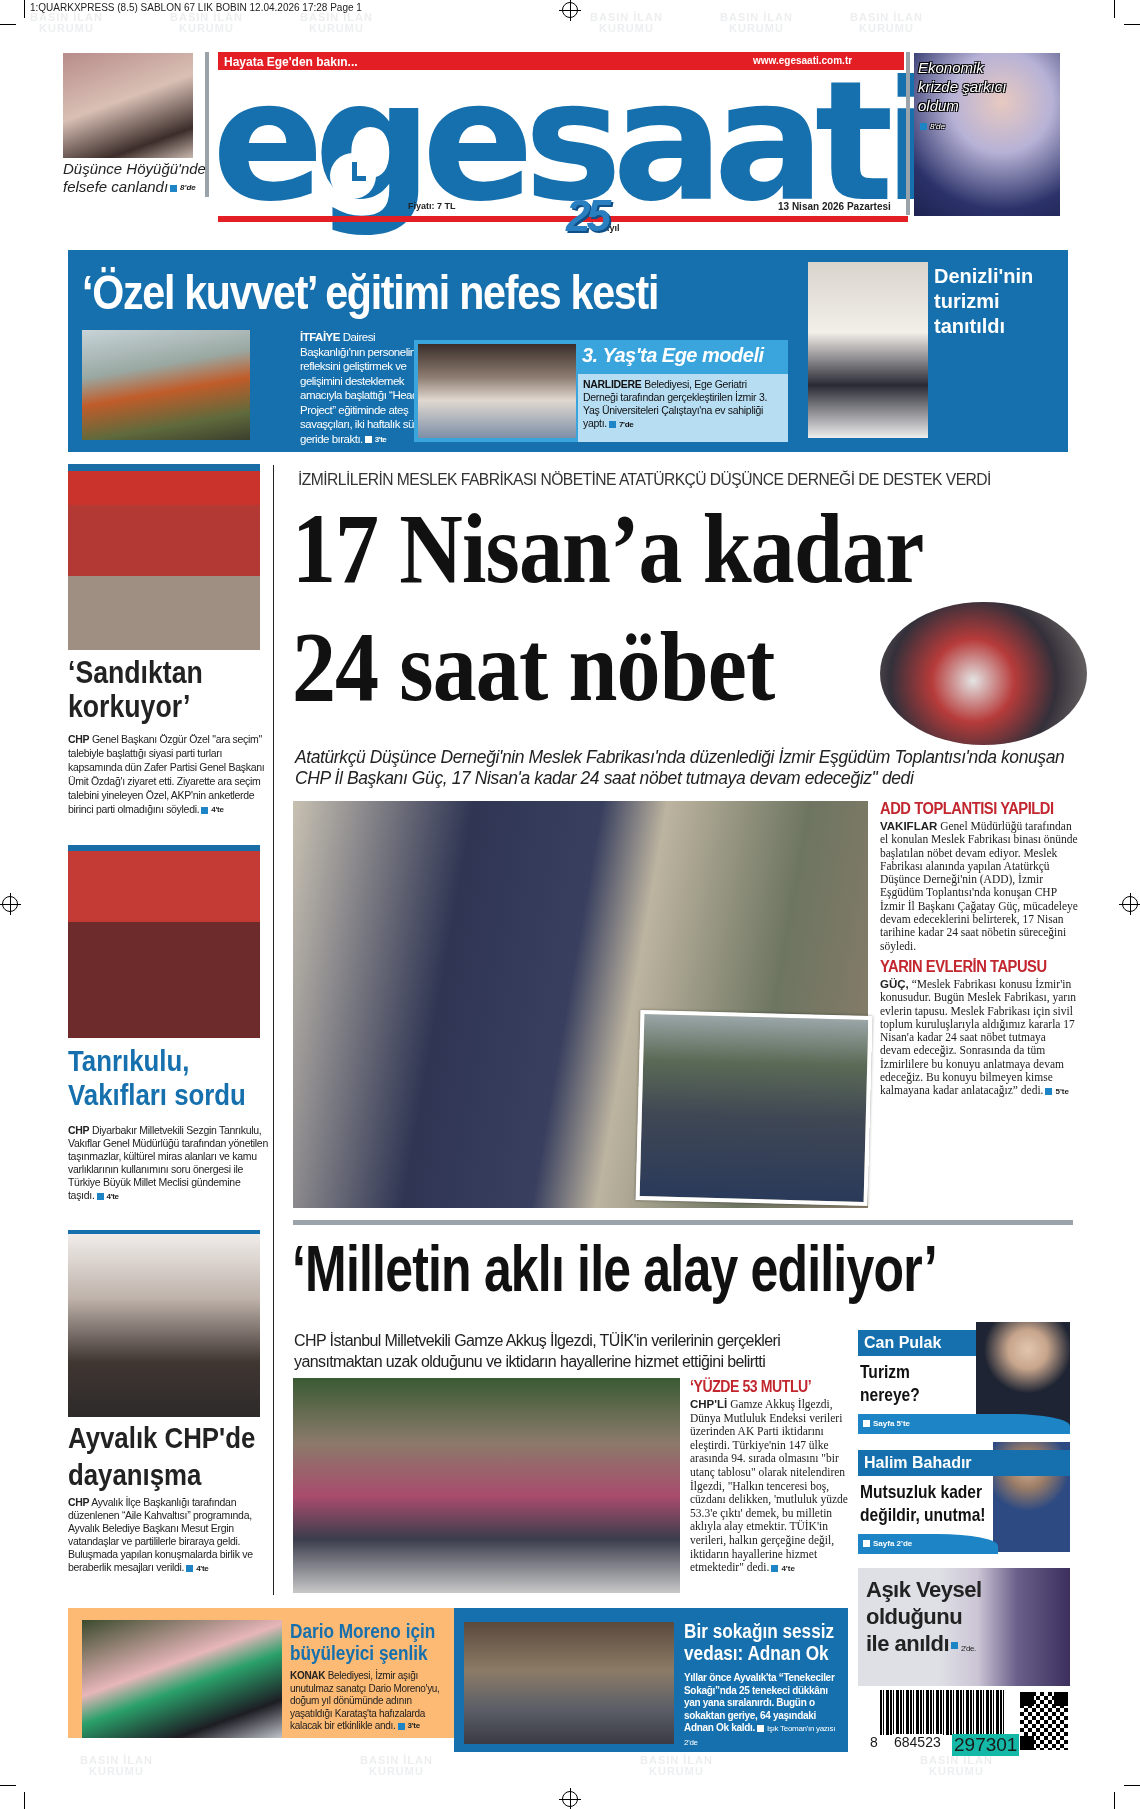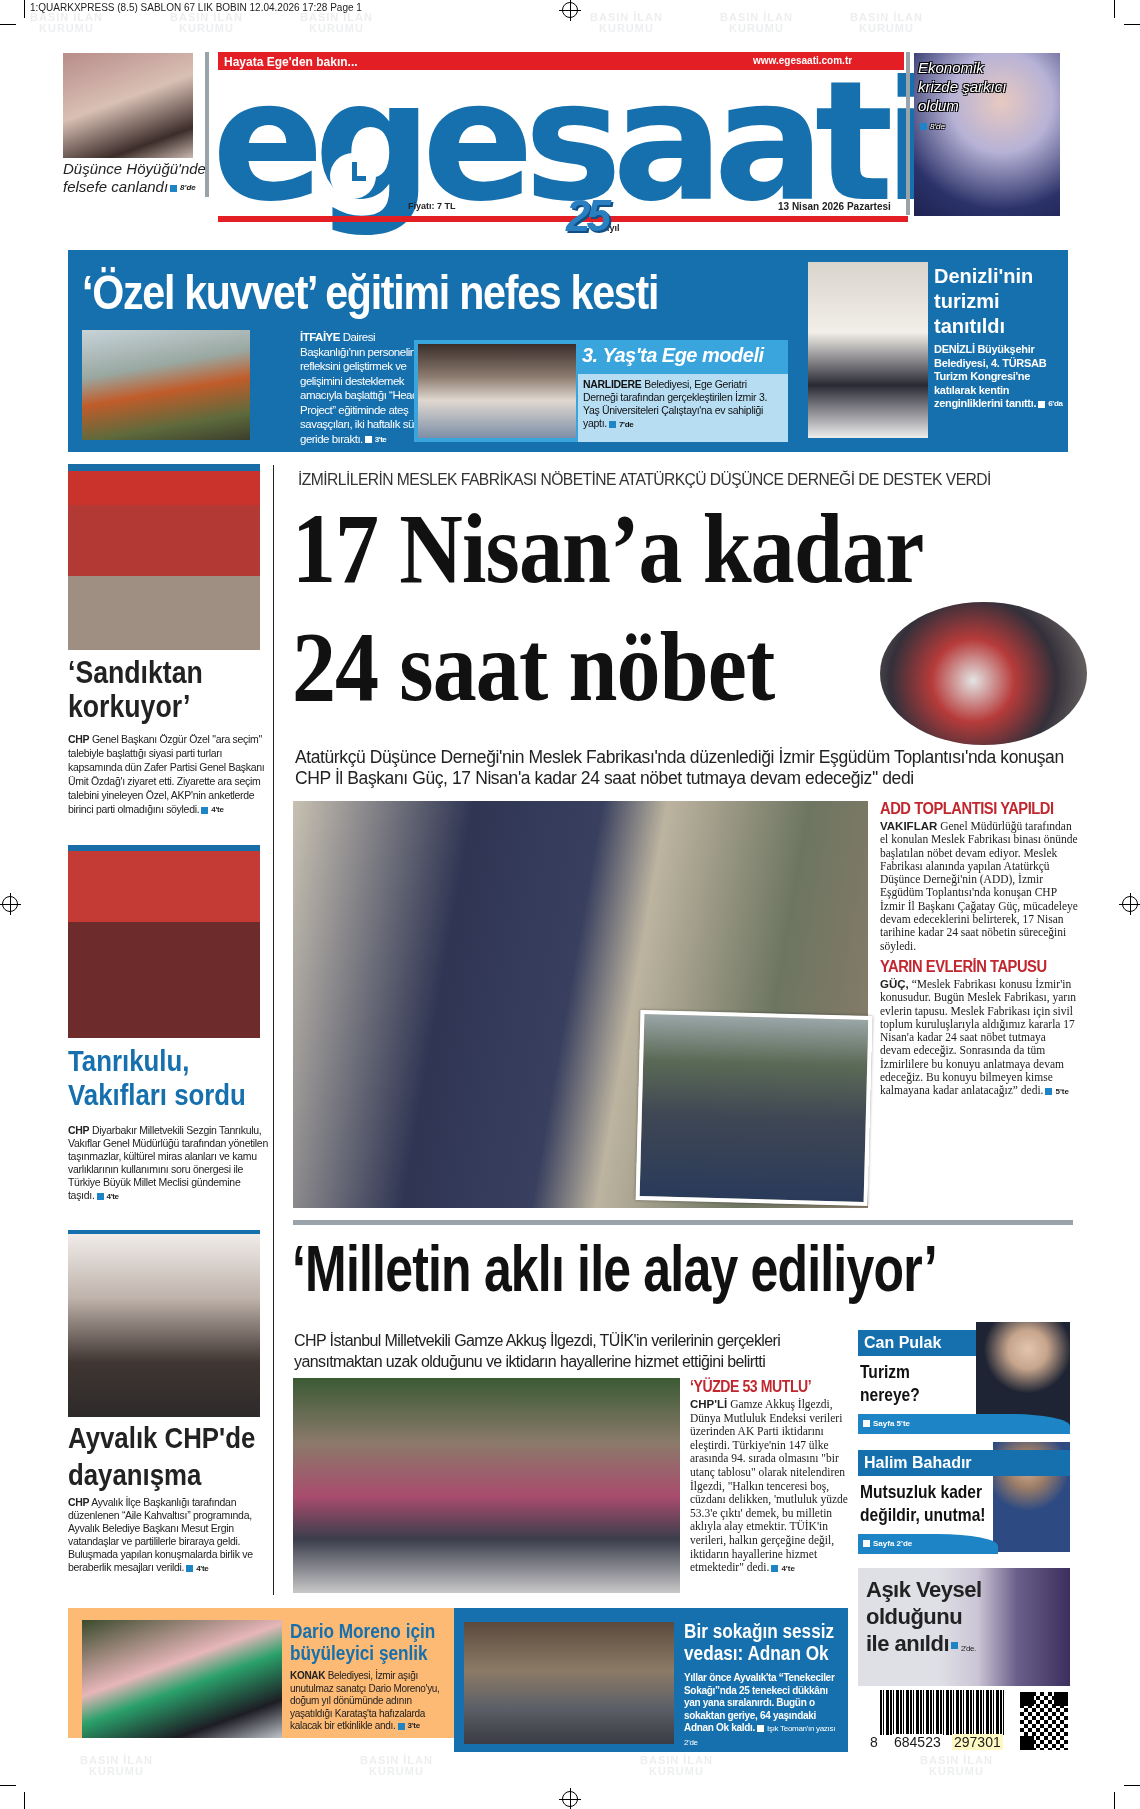--- a/index.html
+++ b/index.html
@@ -118,23 +118,20 @@
     </div>
   </div>
 
   <div class="abs photo denizli" style="left:740px;top:12px;width:120px;height:176px;"></div>
   <div class="abs white" style="left:866px;top:14px;width:130px;">
     <div style="font-size:20px;line-height:25px;font-weight:bold;">
       <div>Denizli'nin</div>
       <div>turizmi</div>
       <div>tanıtıldı</div>
     </div>
-    <div style="font-size:11px;line-height:13.5px;font-weight:bold;margin-top:4px;letter-spacing:-0.3px;">
-      <span>DENİZLİ</span> <span>Büyükşehir Belediyesi, 4. TÜRSAB Turizm Kongresi'ne katılarak kentin zenginliklerini tanıttı.</span><span class="marker w"></span><span class="pg">6'da</span>
-    </div>
   </div>
 </div>
 
 <div class="abs vrule" style="left:273px;top:465px;height:1130px;"></div>
 
 <div class="abs" style="left:68px;top:464px;width:200px;">
   <div class="photo zafer" style="width:192px;height:186px;"></div>
   <div class="cond" style="font-size:31px;line-height:34px;font-weight:bold;color:#222;margin-top:6px;transform:scaleX(0.86);transform-origin:left;white-space:nowrap;">
     <div>‘Sandıktan</div>
     <div>korkuyor’</div>
@@ -165,21 +162,21 @@
     <b>CHP</b> <span>Ayvalık İlçe Başkanlığı tarafından düzenlenen “Aile Kahvaltısı” programında, Ayvalık Belediye Başkanı Mesut Ergin vatandaşlar ve partililerle biraraya geldi. Buluşmada yapılan konuşmalarda birlik ve beraberlik mesajları verildi.</span><span class="marker"></span><span class="pg">4'te</span>
   </div>
 </div>
 
 <div class="abs" style="left:298px;top:470px;width:780px;font-size:17px;color:#333;letter-spacing:-0.6px;white-space:nowrap;transform:scaleX(0.92);transform-origin:left;">İZMİRLİLERİN MESLEK FABRİKASI NÖBETİNE ATATÜRKÇÜ DÜŞÜNCE DERNEĞİ DE DESTEK VERDİ</div>
 <div class="abs serif" style="left:292px;top:490px;width:790px;font-weight:bold;font-size:100px;line-height:118px;color:#111;letter-spacing:-1px;white-space:nowrap;">
   <div style="transform:scaleX(0.88);transform-origin:left;">17 Nisan’a kadar</div>
   <div style="transform:scaleX(0.88);transform-origin:left;">24 saat nöbet</div>
 </div>
 <div class="abs photo circle" style="left:880px;top:602px;width:207px;height:143px;"></div>
-<div class="abs" style="left:295px;top:747px;width:785px;font-size:17.5px;line-height:21px;color:#222;letter-spacing:-0.4px;">Atatürkçü Düşünce Derneği'nin Meslek Fabrikası'nda düzenlediği İzmir Eşgüdüm Toplantısı'nda konuşan CHP İl Başkanı Güç, 17 Nisan'a kadar 24 saat nöbet tutmaya devam edeceğiz'' dedi</div>
+<div class="abs" style="left:295px;top:747px;width:785px;font-style:italic;font-size:17.5px;line-height:21px;color:#222;letter-spacing:-0.4px;">Atatürkçü Düşünce Derneği'nin Meslek Fabrikası'nda düzenlediği İzmir Eşgüdüm Toplantısı'nda konuşan CHP İl Başkanı Güç, 17 Nisan'a kadar 24 saat nöbet tutmaya devam edeceğiz'' dedi</div>
 
 <div class="abs photo main" style="left:293px;top:801px;width:575px;height:407px;"></div>
 <div class="abs photo crowd" style="left:638px;top:1013px;width:232px;height:190px;"></div>
 
 <div class="abs" style="left:880px;top:800px;width:198px;">
   <div style="color:#c2262e;font-weight:bold;font-size:16px;letter-spacing:-0.5px;transform:scaleX(0.92);transform-origin:left;white-space:nowrap;">ADD TOPLANTISI YAPILDI</div>
   <div class="serif" style="font-size:11.5px;line-height:13.3px;color:#222;margin-top:2px;">
     <b style="font-family:'Liberation Sans',sans-serif;">VAKIFLAR</b> <span>Genel Müdürlüğü tarafından el konulan Meslek Fabrikası binası önünde başlatılan nöbet devam ediyor. Meslek Fabrikası alanında yapılan Atatürkçü Düşünce Derneği'nin (ADD), İzmir Eşgüdüm Toplantısı'nda konuşan CHP İzmir İl Başkanı Çağatay Güç, mücadeleye devam edeceklerini belirterek, 17 Nisan tarihine kadar 24 saat nöbetin süreceğini söyledi.</span>
   </div>
   <div style="color:#c2262e;font-weight:bold;font-size:16px;letter-spacing:-0.5px;margin-top:5px;transform:scaleX(0.92);transform-origin:left;white-space:nowrap;">YARIN EVLERİN TAPUSU</div>
@@ -229,21 +226,21 @@
     <div>Aşık Veysel</div>
     <div>olduğunu</div>
     <div><span>ile anıldı</span><span class="marker"></span><span style="font-size:8px;font-weight:normal;">2'de.</span></div>
   </div>
 </div>
 
 <div class="abs" style="left:870px;top:1690px;width:140px;height:60px;">
   <div style="position:absolute;left:10px;top:0;width:125px;height:45px;background:repeating-linear-gradient(90deg,#000 0 2px,#fff 2px 3px,#000 3px 4px,#fff 4px 6px,#000 6px 9px,#fff 9px 10px);"></div>
   <span class="abs" style="left:0;top:44px;font-size:14px;">8</span>
   <span class="abs" style="left:22px;top:44px;font-size:14px;background:#fff;padding:0 2px;">684523</span>
-  <span class="abs" style="left:82px;top:44px;font-size:14px;background:#fef9c3;padding:0 2px;">297301</span>
+  <span class="abs" style="left:82px;top:44px;font-size:19px;background:#14b8a6;padding:0 2px;">297301</span>
 </div>
 <div class="abs" style="left:1020px;top:1692px;width:48px;height:58px;background:
   linear-gradient(#000,#000) 0 0/14px 14px no-repeat,
   linear-gradient(#000,#000) 34px 0/14px 14px no-repeat,
   linear-gradient(#000,#000) 0 44px/14px 14px no-repeat,
   repeating-conic-gradient(#000 0 25%, #fff 0 50%) 0 0/8px 8px;"></div>
 
 <div class="abs" style="left:68px;top:1608px;width:386px;height:130px;background:#fdba74;">
   <div class="abs photo dario" style="left:14px;top:12px;width:200px;height:118px;"></div>
   <div class="abs cond" style="left:222px;top:12px;font-size:20px;line-height:22px;font-weight:bold;color:#1670ad;transform:scaleX(0.86);transform-origin:left;white-space:nowrap;">

